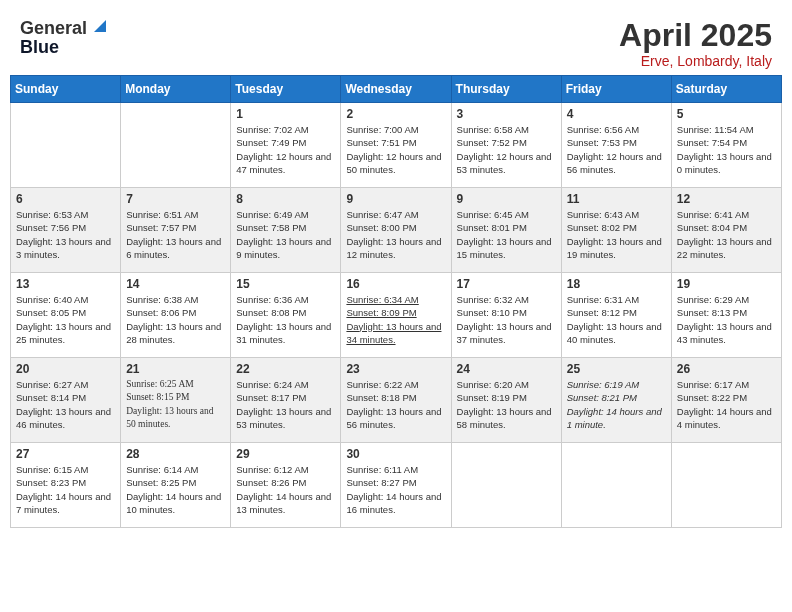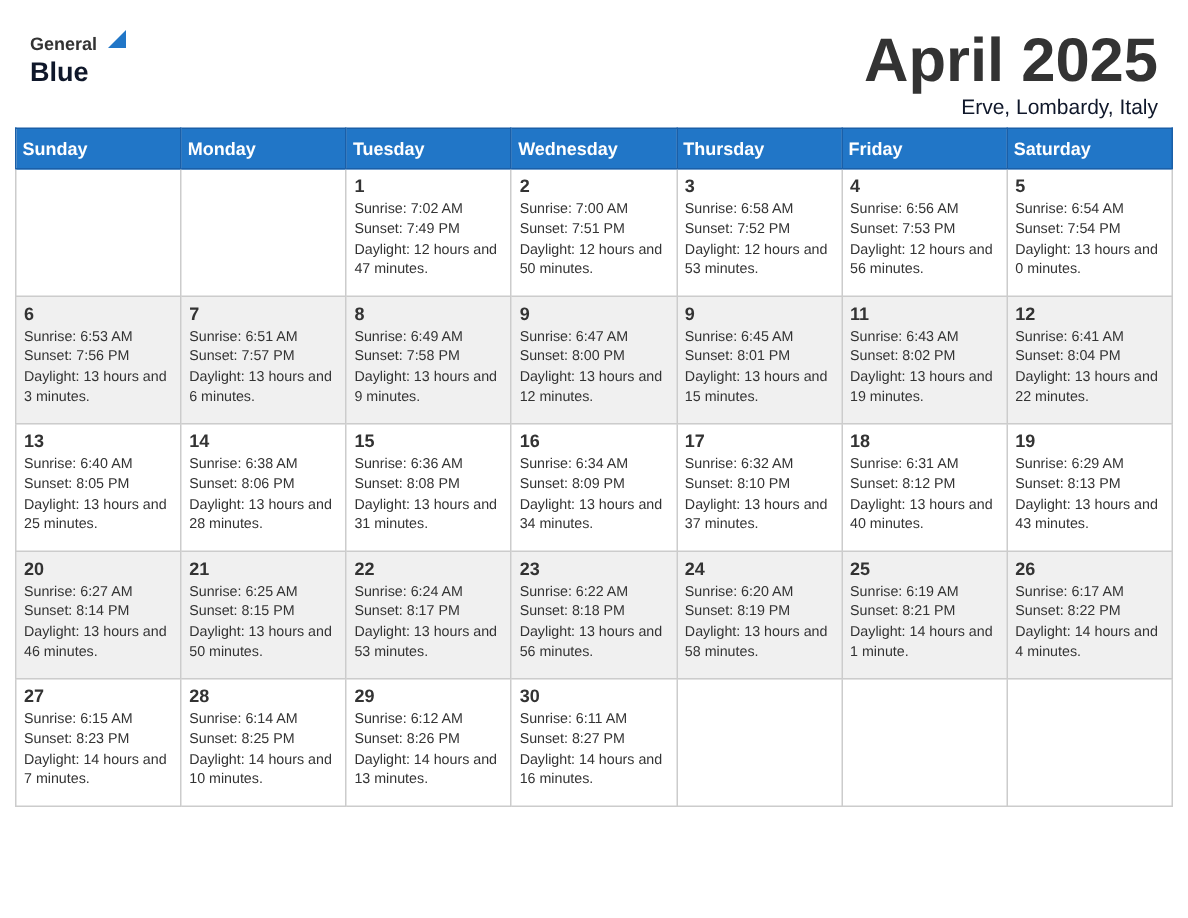--- a/index.html
+++ b/index.html
@@ -15,47 +15,47 @@
       justify-content: space-between;
       align-items: flex-start;
       padding: 8px 10px 6px 10px;
     }
     .logo {
       display: flex;
       flex-direction: column;
       align-items: flex-start;
     }
     .logo-general {
-      font-size: 12px;
+      font-size: 18px;
       font-weight: bold;
       color: #333;
       line-height: 1;
     }
     .logo-blue {
       font-size: 18px;
       font-weight: bold;
       color: #0f172a;
       line-height: 1;
     }
     .logo-row {
       display: flex;
       align-items: center;
     }
     .title-area {
       text-align: right;
     }
     .month-title {
-      font-size: 41px;
+      font-size: 32px;
       font-weight: bold;
       color: #333;
       line-height: 1.1;
     }
     .location-title {
       font-size: 14px;
-      color: #0f172a;
+      color: #b91c1c;
     }
     .calendar-table {
       width: 100%;
       border-collapse: collapse;
       border: 1px solid #ccc;
       padding-left: 21px;
     }
     .calendar-table th {
       background: #2176c7;
       color: #fff;
@@ -155,21 +155,21 @@
 Daylight: 12 hours and 53 minutes.</div>
         </td>
         <td>
           <span class="day-num">4</span>
           <div class="day-info" style="white-space: pre-line;">Sunrise: 6:56 AM
 Sunset: 7:53 PM
 Daylight: 12 hours and 56 minutes.</div>
         </td>
         <td>
           <span class="day-num">5</span>
-          <div class="day-info" style="white-space: pre-line;">Sunrise: 6:54 AM
+          <div class="day-info" style="white-space: pre-line;">Sunrise: 11:54 AM
 Sunset: 7:54 PM
 Daylight: 13 hours and 0 minutes.</div>
         </td>
       </tr>
       <tr class="row-shaded">
         <td>
           <span class="day-num">6</span>
           <div class="day-info" style="white-space: pre-line;">Sunrise: 6:53 AM
 Sunset: 7:56 PM
 Daylight: 13 hours and 3 minutes.</div>
@@ -225,21 +225,21 @@
 Daylight: 13 hours and 28 minutes.</div>
         </td>
         <td>
           <span class="day-num">15</span>
           <div class="day-info" style="white-space: pre-line;">Sunrise: 6:36 AM
 Sunset: 8:08 PM
 Daylight: 13 hours and 31 minutes.</div>
         </td>
         <td>
           <span class="day-num">16</span>
-          <div class="day-info" style="white-space: pre-line;">Sunrise: 6:34 AM
+          <div class="day-info" style="white-space: pre-line; text-decoration: underline;">Sunrise: 6:34 AM
 Sunset: 8:09 PM
 Daylight: 13 hours and 34 minutes.</div>
         </td>
         <td>
           <span class="day-num">17</span>
           <div class="day-info" style="white-space: pre-line;">Sunrise: 6:32 AM
 Sunset: 8:10 PM
 Daylight: 13 hours and 37 minutes.</div>
         </td>
         <td>
@@ -257,21 +257,21 @@
       </tr>
       <tr class="row-shaded">
         <td>
           <span class="day-num">20</span>
           <div class="day-info" style="white-space: pre-line;">Sunrise: 6:27 AM
 Sunset: 8:14 PM
 Daylight: 13 hours and 46 minutes.</div>
         </td>
         <td>
           <span class="day-num">21</span>
-          <div class="day-info" style="white-space: pre-line;">Sunrise: 6:25 AM
+          <div class="day-info" style="white-space: pre-line; font-family: Liberation Serif, serif;">Sunrise: 6:25 AM
 Sunset: 8:15 PM
 Daylight: 13 hours and 50 minutes.</div>
         </td>
         <td>
           <span class="day-num">22</span>
           <div class="day-info" style="white-space: pre-line;">Sunrise: 6:24 AM
 Sunset: 8:17 PM
 Daylight: 13 hours and 53 minutes.</div>
         </td>
         <td>
@@ -281,21 +281,21 @@
 Daylight: 13 hours and 56 minutes.</div>
         </td>
         <td>
           <span class="day-num">24</span>
           <div class="day-info" style="white-space: pre-line;">Sunrise: 6:20 AM
 Sunset: 8:19 PM
 Daylight: 13 hours and 58 minutes.</div>
         </td>
         <td>
           <span class="day-num">25</span>
-          <div class="day-info" style="white-space: pre-line;">Sunrise: 6:19 AM
+          <div class="day-info" style="white-space: pre-line; font-style: italic;">Sunrise: 6:19 AM
 Sunset: 8:21 PM
 Daylight: 14 hours and 1 minute.</div>
         </td>
         <td>
           <span class="day-num">26</span>
           <div class="day-info" style="white-space: pre-line;">Sunrise: 6:17 AM
 Sunset: 8:22 PM
 Daylight: 14 hours and 4 minutes.</div>
         </td>
       </tr>

